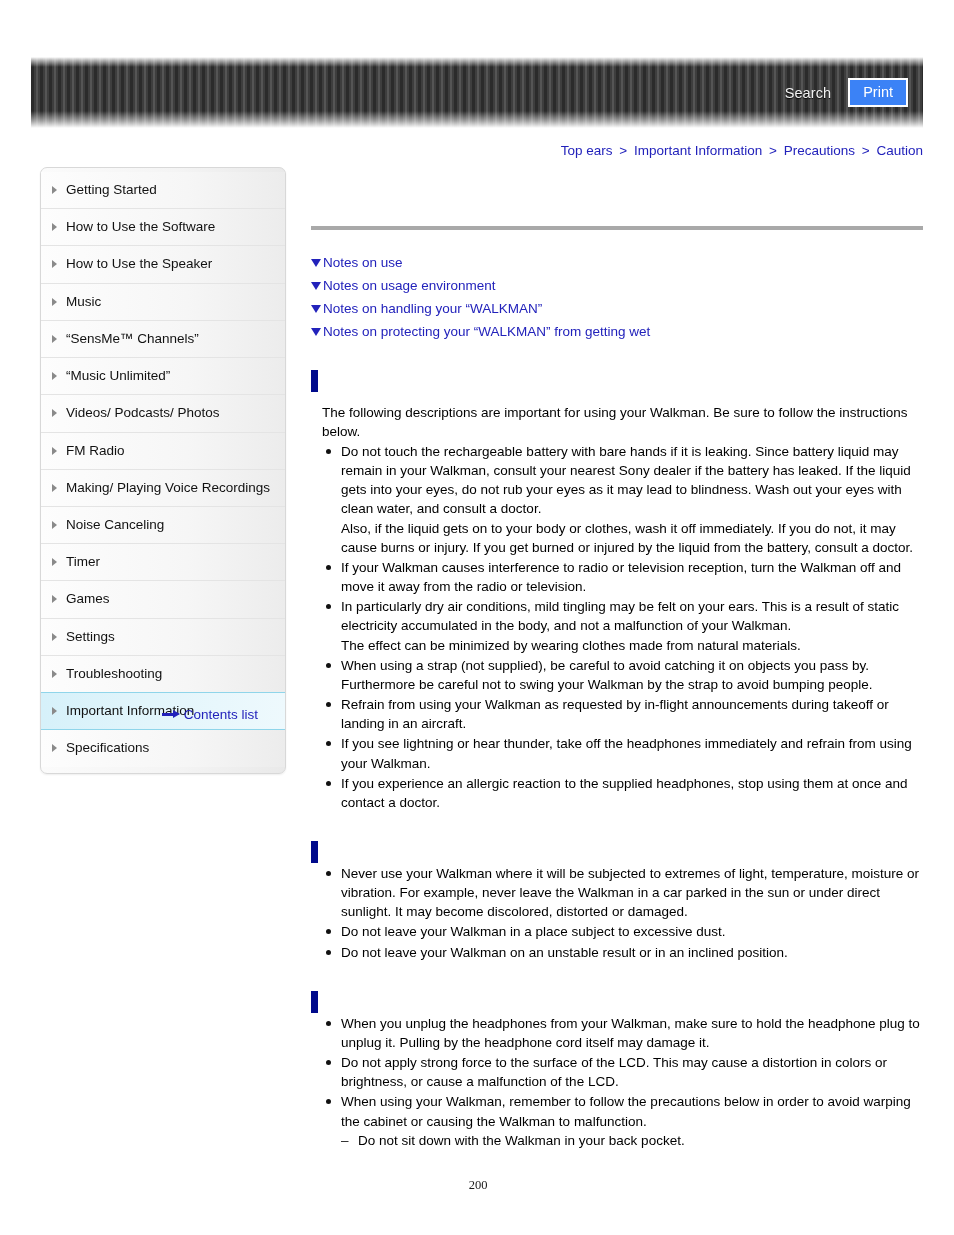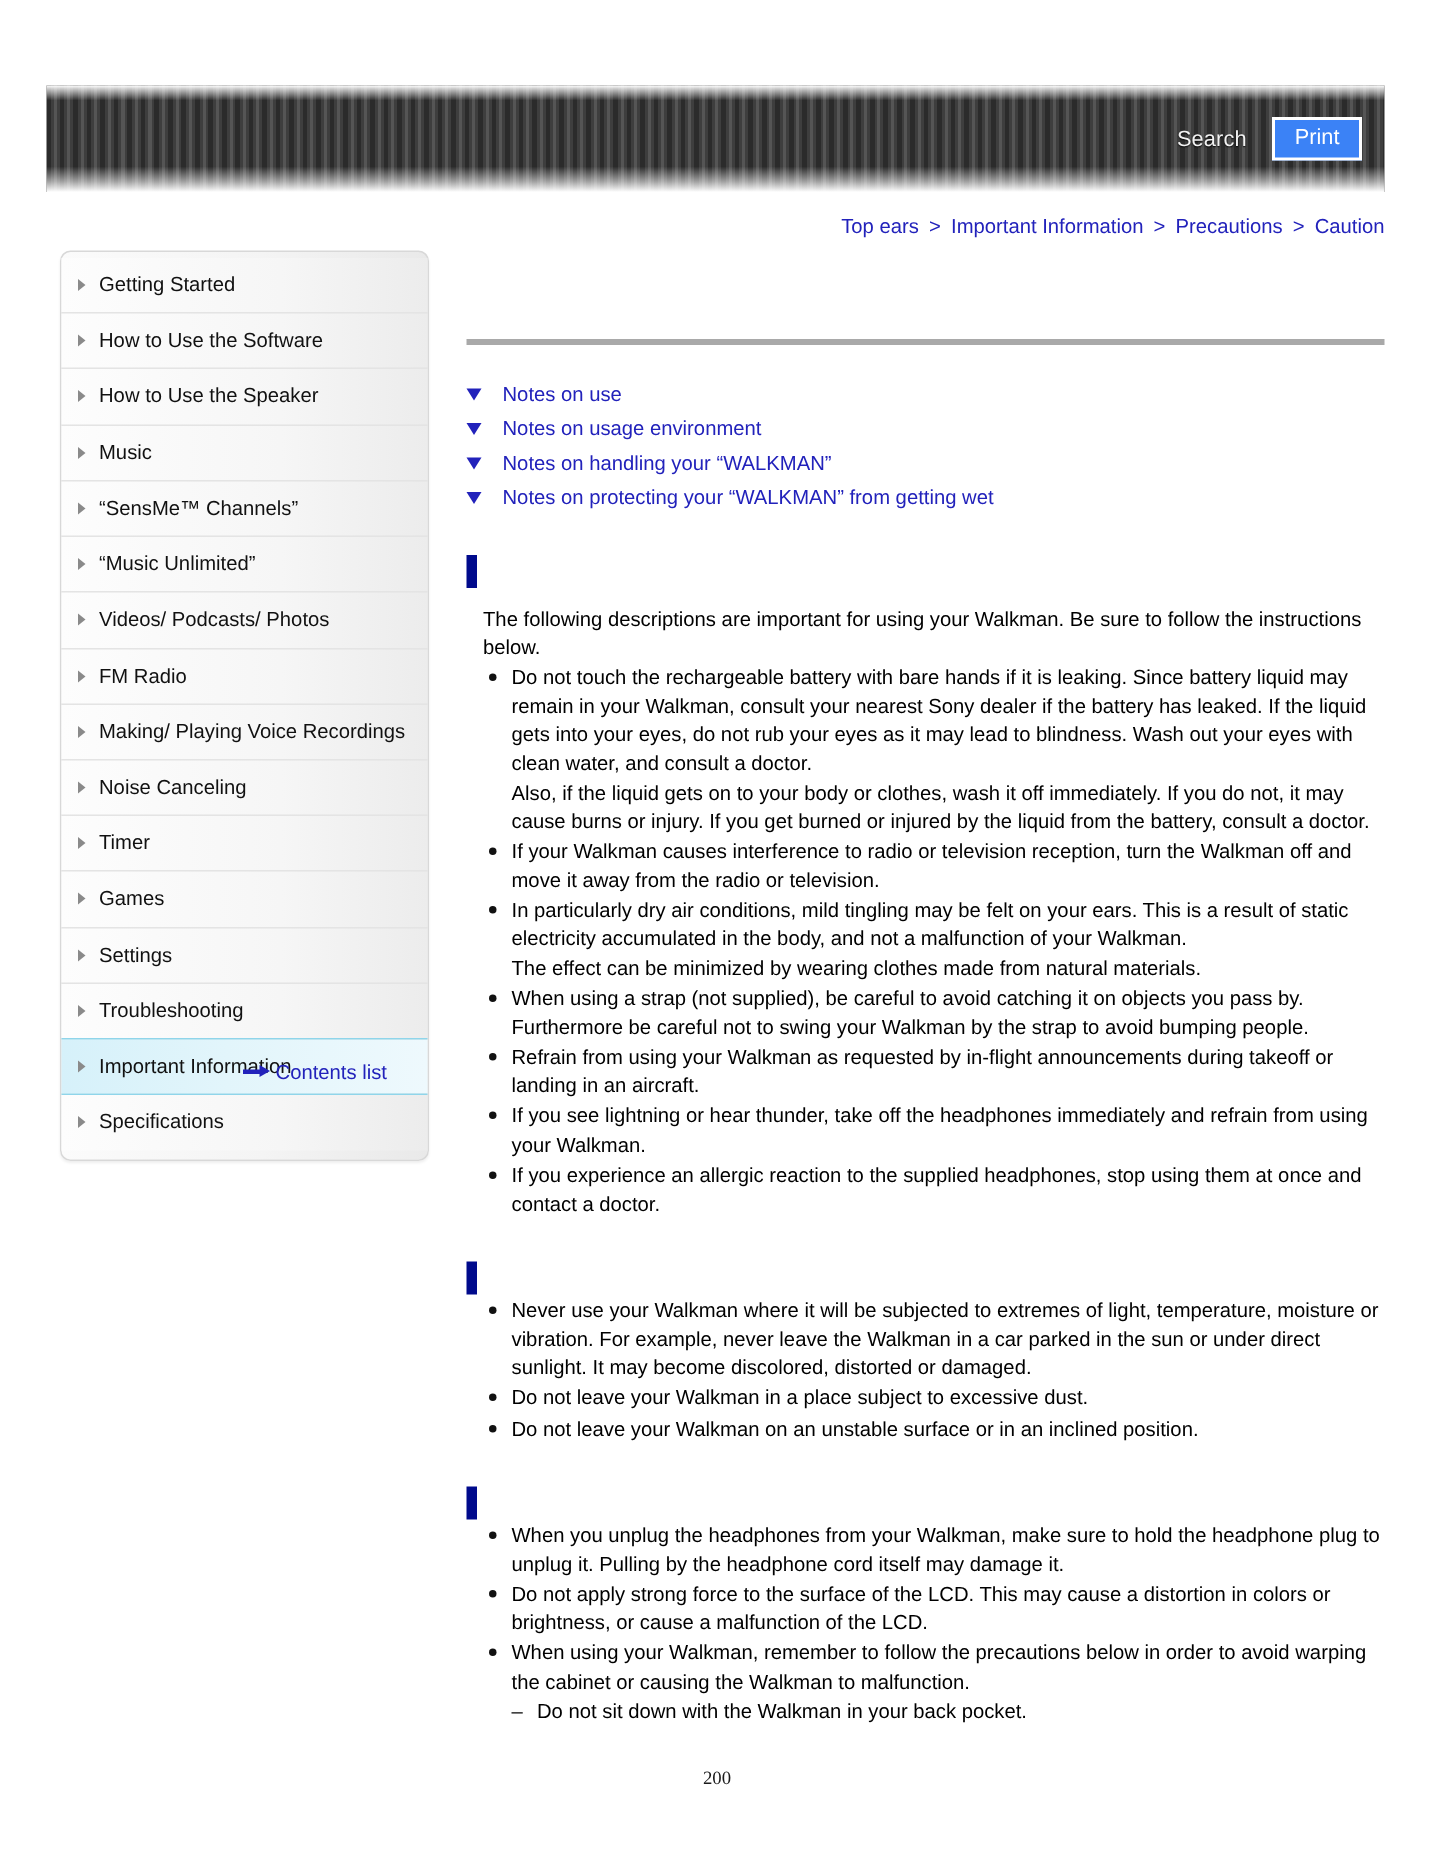--- a/index.html
+++ b/index.html
@@ -173,21 +173,21 @@
     background: #a9a9a9;
     margin: 59px 0 0 0;
     width: 100%;
   }
   #anchor-links {
     margin-top: 24px;
   }
   .anchor-link {
     display: flex;
     align-items: flex-start;
-    gap: 14px;
+    gap: 2px;
     margin-bottom: 5.5px;
     cursor: pointer;
   }
   .tri-down-icon {
     flex: 0 0 auto;
     width: 0; height: 0;
     border-top: 8px solid #2222bb;
     border-left: 5px solid transparent;
     border-right: 5px solid transparent;
     margin-top: 5px;
@@ -407,21 +407,21 @@
         </ul>
       </section>
       <section class="section">
         <div class="section-heading">
           <span class="heading-marker"></span>
           <span class="heading-text"></span>
         </div>
         <ul class="bullet-list">
           <li><span>Never use your Walkman where it will be subjected to extremes of light, temperature, moisture or vibration. For example, never leave the Walkman in a car parked in the sun or under direct sunlight. It may become discolored, distorted or damaged.</span></li>
           <li><span>Do not leave your Walkman in a place subject to excessive dust.</span></li>
-          <li><span>Do not leave your Walkman on an unstable surface or in an inclined position.</span></li>
+          <li><span>Do not leave your Walkman on an unstable result or in an inclined position.</span></li>
         </ul>
       </section>
       <section class="section">
         <div class="section-heading">
           <span class="heading-marker"></span>
           <span class="heading-text"></span>
         </div>
         <ul class="bullet-list">
           <li><span>When you unplug the headphones from your Walkman, make sure to hold the headphone plug to unplug it. Pulling by the headphone cord itself may damage it.</span></li>
           <li><span>Do not apply strong force to the surface of the LCD. This may cause a distortion in colors or brightness, or cause a malfunction of the LCD.</span></li>

